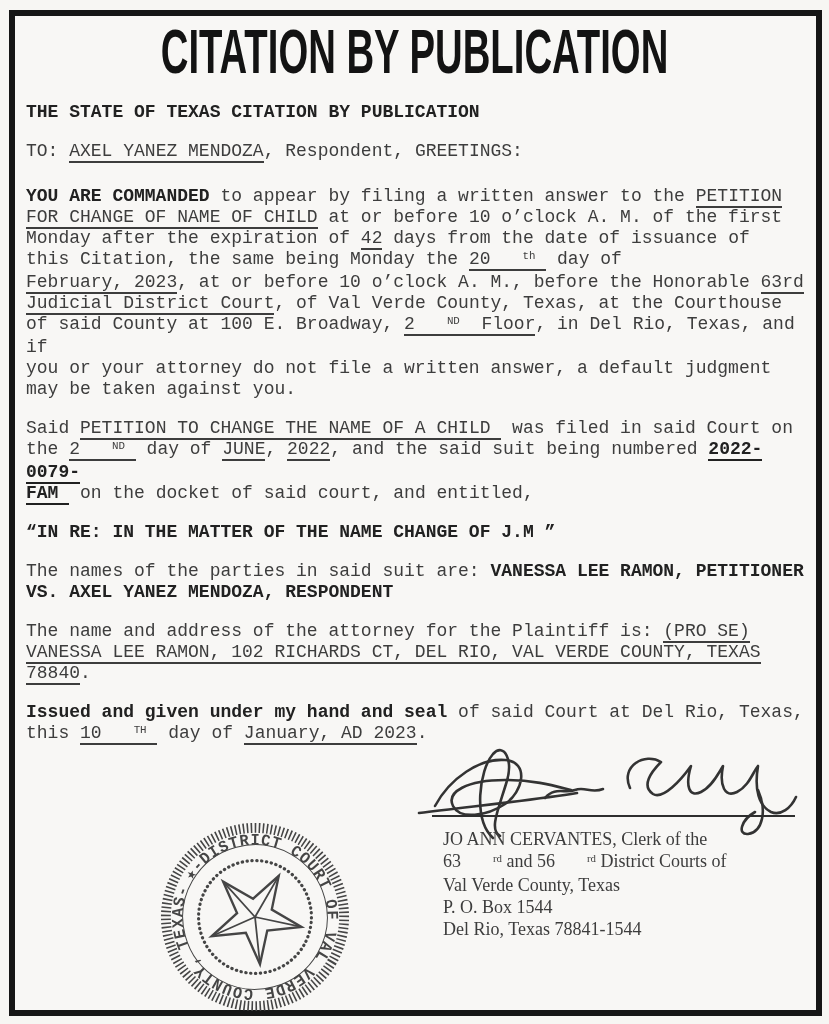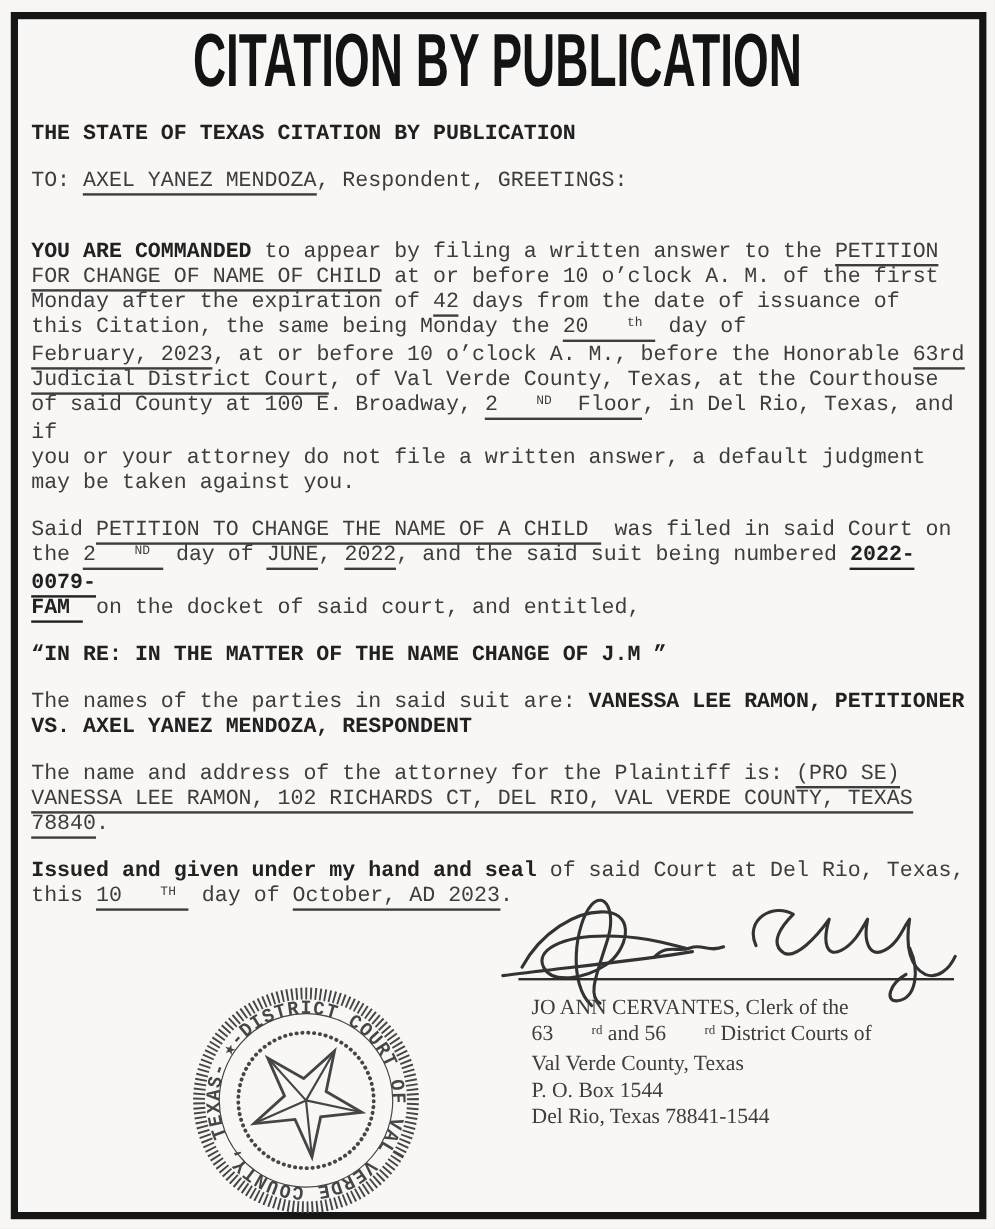--- a/index.html
+++ b/index.html
@@ -7,21 +7,21 @@
         font-family:"Liberation Mono","DejaVu Sans Mono",monospace;}
   .frame{position:absolute;left:9px;top:10px;right:7px;bottom:8px;border:6px solid #161616;
          background:#f8f7f5;box-sizing:border-box;}
   .title-wrap{position:absolute;top:20px;left:0;right:0;text-align:center;}
   .doc-title{display:inline-block;font-family:"Liberation Sans","DejaVu Sans",sans-serif;
         font-weight:700;font-size:58px;line-height:1.0;color:#131313;white-space:nowrap;
         transform:scale(0.66,1.08);transform-origin:center top;letter-spacing:0px;}
   .doc-body{position:absolute;left:26px;top:102px;width:790px;font-size:18px;line-height:21px;
         color:#3d3d3d;}
   p.para{margin:0 0 18px 0;white-space:pre-wrap;}
-  p.para.gap-double{margin-bottom:38px;}
+  p.para.gap-double{margin-bottom:24px;}
   .seg{white-space:pre-wrap;}
   .seg.b{font-weight:bold;color:#212121;text-align:center;}
   .seg.u{border-bottom:2px solid currentColor;padding-bottom:0px;
          -webkit-box-decoration-break:clone;box-decoration-break:clone;}
   .seg.sup{font-size:0.6em;position:relative;top:-0.45em;padding-left:32px;}
   .sig-line{position:absolute;left:432px;top:815px;width:363px;border-top:2px solid #2e2e2e;}
   .clerk-block{position:absolute;left:443px;top:828px;font-size:18px;line-height:22px;color:#3d3d3d;}
   .clerk-line{white-space:pre;font-family:Liberation Serif, serif;}
   .sig-svg{position:absolute;left:405px;top:740px;}
   .seal-svg{position:absolute;left:156px;top:818px;}
@@ -52,21 +52,21 @@
       <p class="para"><span class="seg">Said </span><span class="seg u">PETITION TO CHANGE THE NAME OF A CHILD </span><span class="seg"> was filed in said Court on
 the </span><span class="seg u"><span class="seg">2</span><span class="seg sup">ND</span><span class="seg"> </span></span><span class="seg"> day of </span><span class="seg u">JUNE</span><span class="seg">, </span><span class="seg u">2022</span><span class="seg">, and the said suit being numbered </span><span class="seg b u">2022-0079-
 FAM </span><span class="seg"> on the docket of said court, and entitled,</span></p>
       <p class="para"><span class="seg b">“IN RE: IN THE MATTER OF THE NAME CHANGE OF J.M ”</span></p>
       <p class="para"><span class="seg">The names of the parties in said suit are: </span><span class="seg b">VANESSA LEE RAMON, PETITIONER
 VS. AXEL YANEZ MENDOZA, RESPONDENT</span></p>
       <p class="para"><span class="seg">The name and address of the attorney for the Plaintiff is: </span><span class="seg u">(PRO SE)
 VANESSA LEE RAMON, 102 RICHARDS CT, DEL RIO, VAL VERDE COUNTY, TEXAS
 78840</span><span class="seg">.</span></p>
       <p class="para"><span class="seg b">Issued and given under my hand and seal</span><span class="seg"> of said Court at Del Rio, Texas,
-this </span><span class="seg u"><span class="seg">10</span><span class="seg sup">TH</span><span class="seg"> </span></span><span class="seg"> day of </span><span class="seg u">October, AD 2023</span><span class="seg">.</span></p>
+this </span><span class="seg u"><span class="seg">10</span><span class="seg sup">TH</span><span class="seg"> </span></span><span class="seg"> day of </span><span class="seg u">January, AD 2023</span><span class="seg">.</span></p>
     </div>
 
   <svg class="sig-svg" width="405" height="105" viewBox="0 0 405 105">
     <g fill="none" stroke="#333333" stroke-width="2.6" stroke-linecap="round" stroke-linejoin="round">
       <path d="M 30 66 C 45 38, 75 18, 100 20 C 125 22, 118 52, 100 64 C 82 76, 55 80, 48 66 C 41 52, 62 40, 100 40 C 130 40, 150 46, 166 50"></path>
       <path d="M 88 98 C 68 80, 74 30, 88 14 C 99 2, 109 20, 101 44 C 93 70, 84 90, 95 96"></path>
       <path d="M 14 73 C 70 66, 130 60, 172 53"></path>
       <path d="M 140 58 C 150 46, 160 54, 170 50 C 180 46, 186 54, 198 49"></path>
       <path d="M 225 48 C 215 26, 240 12, 256 22 C 246 32, 236 46, 248 54 C 258 60, 276 40, 286 26 C 280 46, 284 58, 296 52 C 308 46, 314 32, 318 26 C 314 46, 320 58, 332 52 C 344 46, 348 32, 353 26 C 349 50, 354 66, 366 72 C 376 76, 386 68, 391 57"></path>
       <path d="M 353 50 C 362 70, 358 92, 343 94 C 332 95, 336 80, 350 72"></path>

